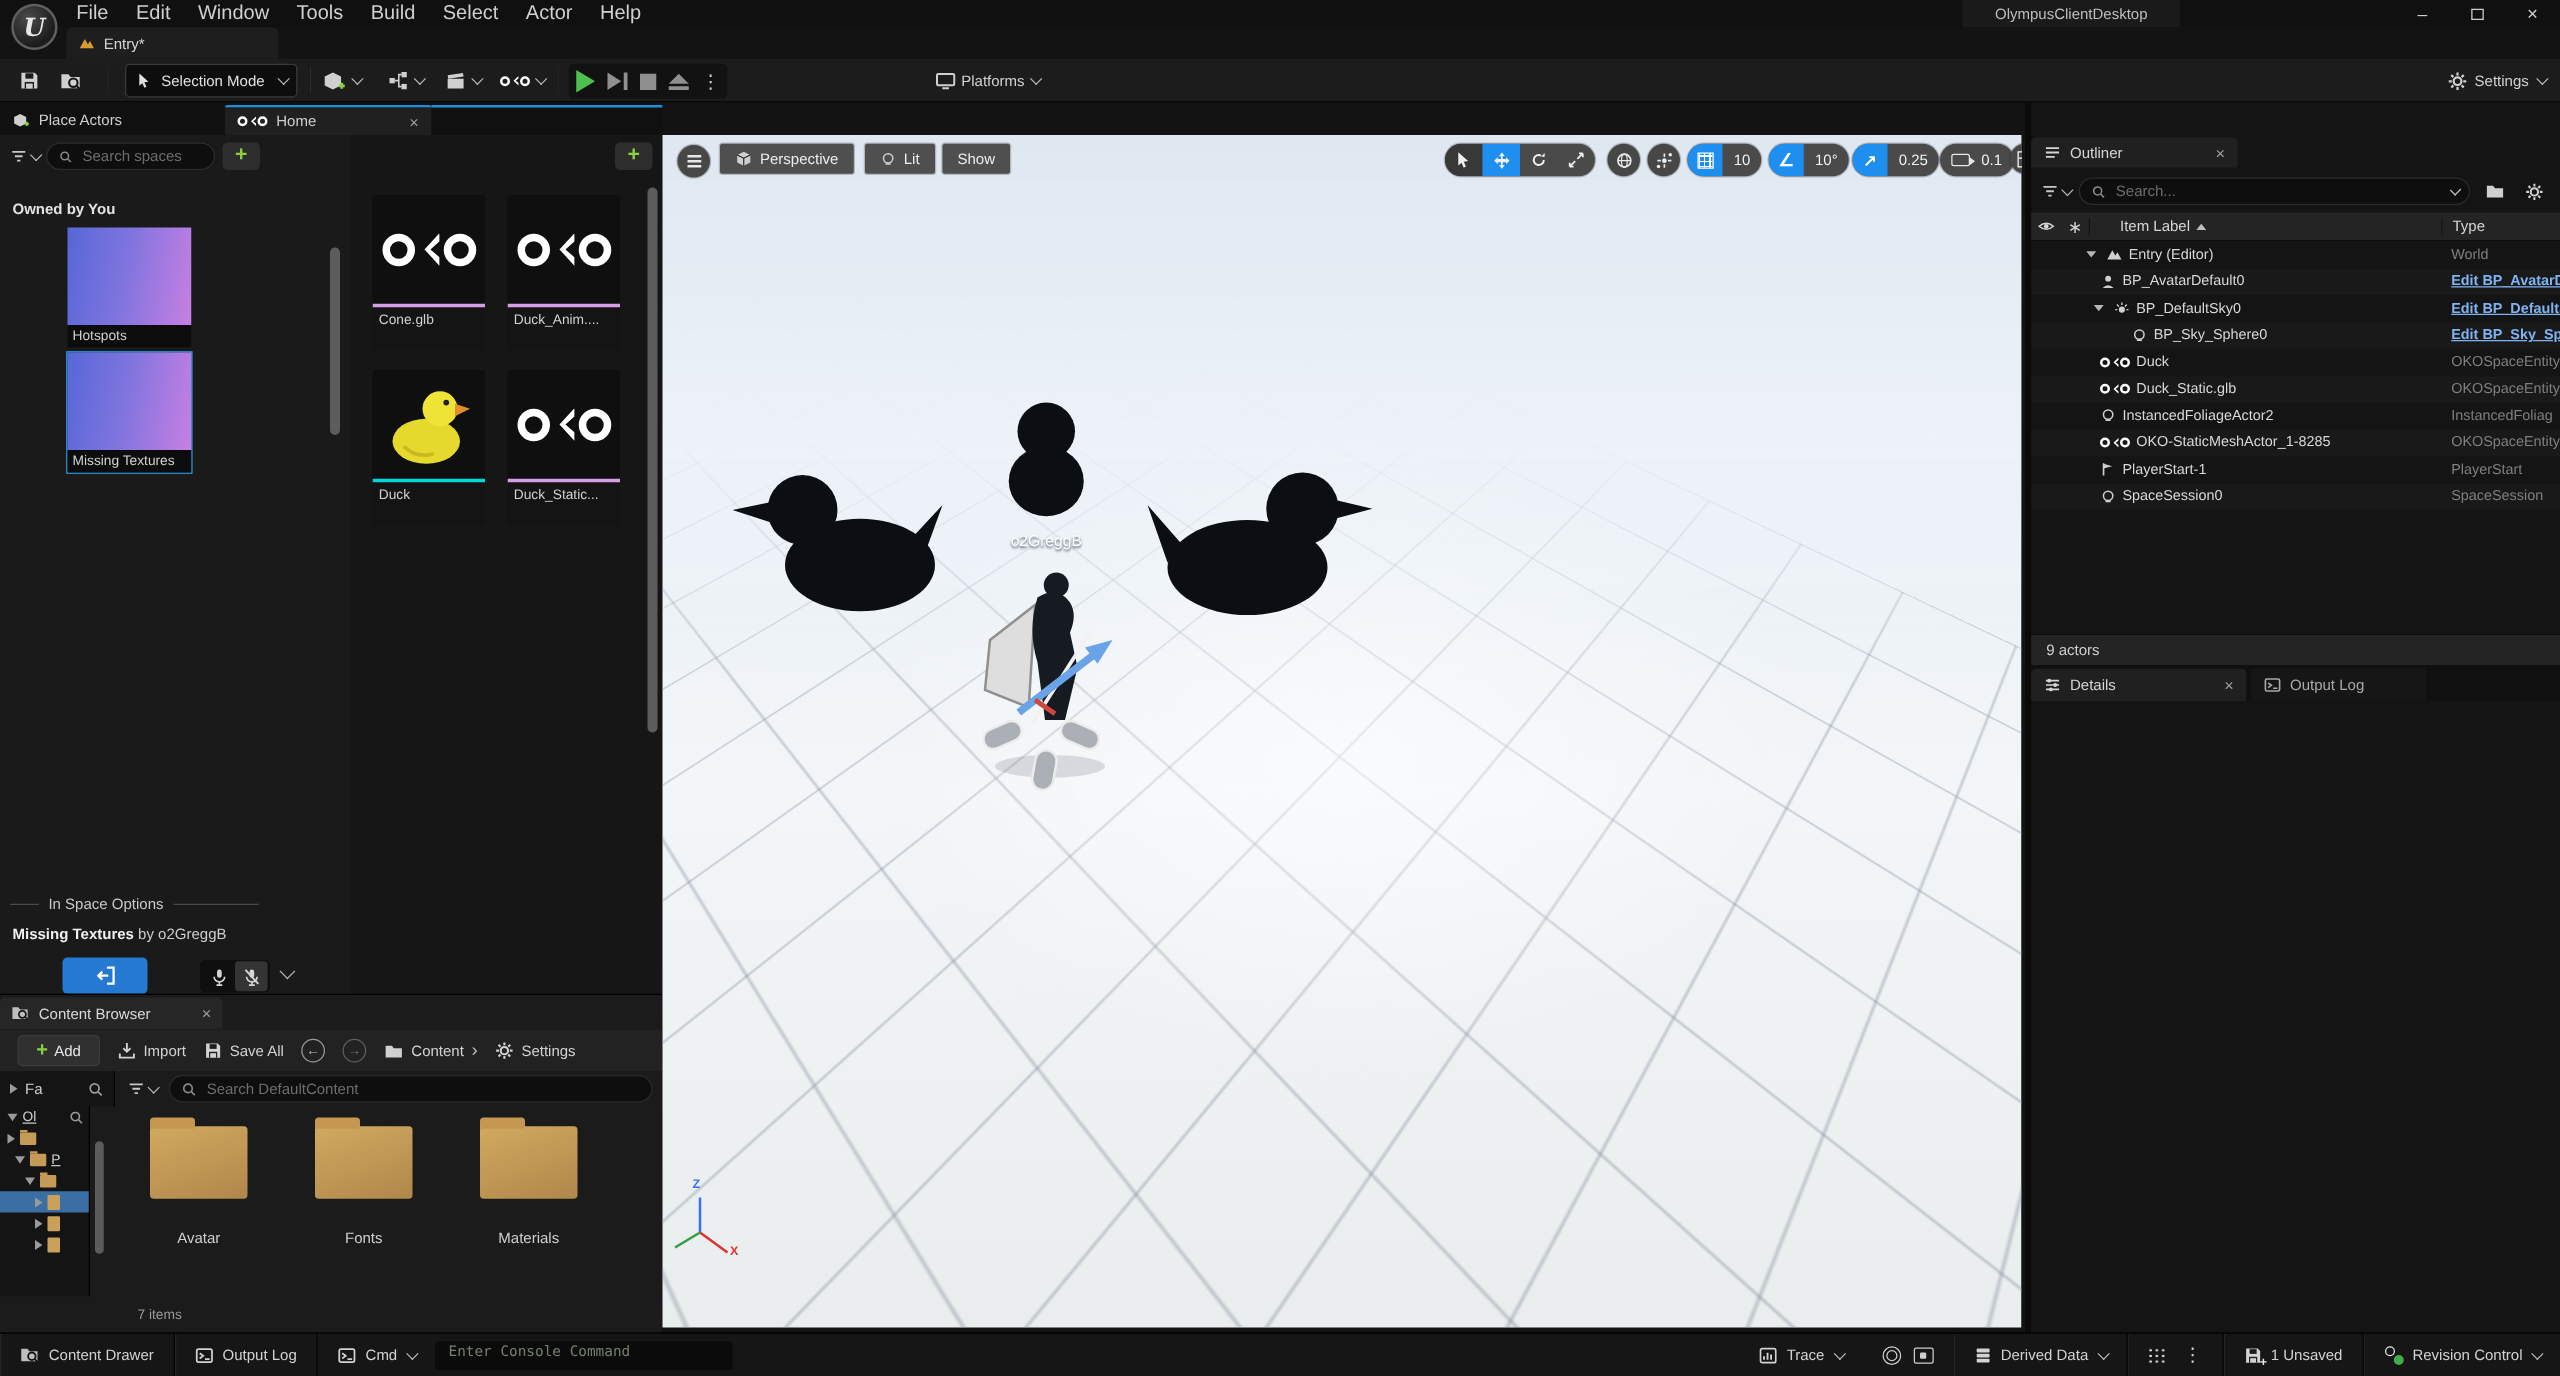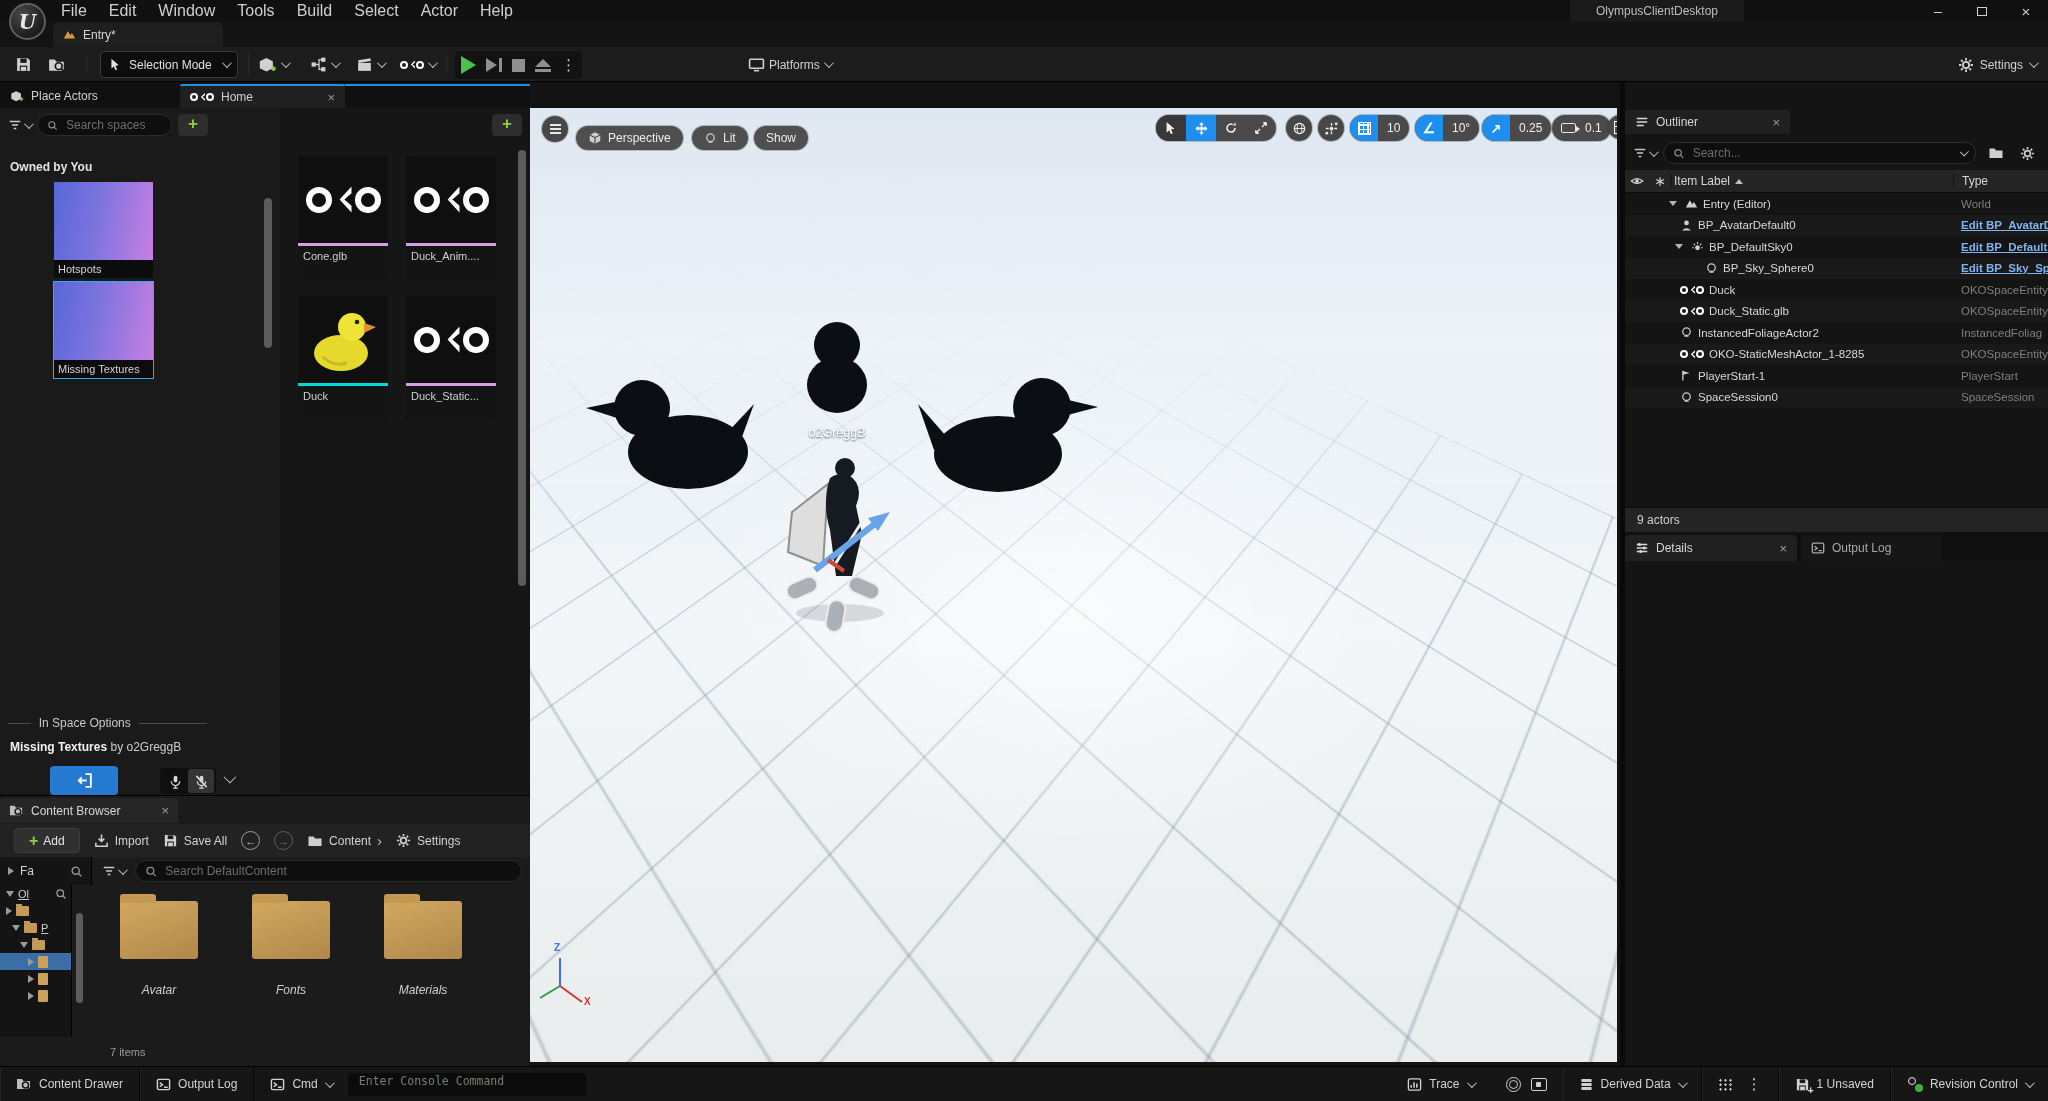--- a/index.html
+++ b/index.html
@@ -117,41 +117,41 @@
   .cb-row2{position:absolute;left:0;top:61px;width:530px;height:28px;display:flex;align-items:center;gap:10px;}
   .favbox{width:92px;height:28px;background:#141414;border-right:1px solid #000;display:flex;align-items:center;gap:6px;padding:0 8px;color:#cfcfcf;}
   .tri-r{width:0;height:0;border-left:6px solid #9a9a9a;border-top:4px solid transparent;border-bottom:4px solid transparent;}
   .tri-d{width:0;height:0;border-top:6px solid #9a9a9a;border-left:4px solid transparent;border-right:4px solid transparent;}
   .cb-tree{position:absolute;left:0;top:89px;width:72px;height:152px;background:#141414;border-right:1px solid #000;font-size:11px;text-decoration:underline;}
   .treerow{display:flex;align-items:center;gap:4px;height:17px;padding-left:6px;color:#cfcfcf;}
   .treerow.sel{background:#3a6ea5;}
   .mini-folder{width:13px;height:10px;background:#c49a56;border-radius:1px;position:relative;}
   .mini-folder::before{content:"";position:absolute;top:-2px;left:0;width:6px;height:2px;background:#c49a56;}
   .mini-doc{width:10px;height:12px;background:#c9a159;border-radius:1px;}
-  .cb-files{position:absolute;left:92px;top:89px;width:438px;height:152px;background:#1b1b1b;font-style:italic;}
+  .cb-files{position:absolute;left:92px;top:89px;width:438px;height:152px;background:#1b1b1b;}
   .bigfolder{position:absolute;top:16px;width:78px;height:58px;background:linear-gradient(160deg,#d2a95f,#b0874a);border-radius:3px;}
   .bigfolder::before{content:"";position:absolute;top:-7px;left:0;width:36px;height:9px;background:#c59851;border-radius:3px 3px 0 0;}
   .folder-lbl{position:absolute;top:98px;width:120px;text-align:center;color:#cfcfcf;}
   .cb-count{position:absolute;left:110px;bottom:8px;color:#9a9a9a;font-size:11px;}
 
   
   .viewport{position:absolute;left:530px;top:0;width:1090px;height:984px;background:#131313;}
   .vp-canvas{position:absolute;left:0;top:26px;width:1087px;height:954px;overflow:hidden;
     background:linear-gradient(180deg,#dde5f0 0%,#ebf1f7 28%,#f3f6f8 55%,#e9eded 100%);}
   .vp-grid{position:absolute;left:-55%;top:16%;width:210%;height:320%;
     background-image:linear-gradient(rgba(130,140,158,.4) 1.2px,transparent 1.2px),
                      linear-gradient(90deg,rgba(130,140,158,.4) 1.2px,transparent 1.2px);
     background-size:58px 58px;
     transform:perspective(820px) rotateX(57deg) rotateZ(41deg);transform-origin:50% 0;}
   .vp-fadetop{position:absolute;left:0;top:0;width:100%;height:46%;
     background:linear-gradient(180deg,#dfe7f1 0%,rgba(236,242,248,.96) 55%,rgba(240,244,248,0) 100%);}
   .vp-glow{position:absolute;left:15%;top:25%;width:70%;height:55%;
     background:radial-gradient(ellipse,rgba(255,255,255,.55),rgba(255,255,255,0) 70%);}
 
-  .vp-pill{position:absolute;height:24px;background:#4f4f4f;border-radius:12px;display:flex;align-items:center;gap:6px;padding:0 12px;color:#ececec;box-shadow:0 0 0 1px rgba(30,30,30,.25);margin-top:11px;}
+  .vp-pill{position:absolute;height:24px;background:#4f4f4f;border-radius:2px;display:flex;align-items:center;gap:6px;padding:0 12px;color:#ececec;box-shadow:0 0 0 1px rgba(30,30,30,.25);}
   .vp-circle{position:absolute;width:26px;height:26px;border-radius:50%;background:#474747;display:flex;align-items:center;justify-content:center;color:#ececec;box-shadow:0 0 0 1px rgba(30,30,30,.25);}
   .burger{display:flex;flex-direction:column;gap:2.5px;}
   .burger i{width:11px;height:1.8px;background:#e8e8e8;}
   .seg{width:30px;height:26px;display:flex;align-items:center;justify-content:center;color:#f0f0f0;}
   .transgroup{position:absolute;height:26px;background:#4a4a4a;border-radius:13px;display:flex;overflow:hidden;box-shadow:0 0 0 1px rgba(30,30,30,.25);}
   .seg.darkseg{background:#383838;}
   .seg.bluseg{background:#1f8fef;}
   .snap-pill{position:absolute;height:26px;background:#4a4a4a;border-radius:13px;display:flex;align-items:center;overflow:hidden;box-shadow:0 0 0 1px rgba(30,30,30,.25);color:#f2f2f2;}
   .snap-pill .ic{width:28px;height:26px;background:#1f8fef;display:flex;align-items:center;justify-content:center;}
   .snap-pill .val{padding:0 9px;}
@@ -169,21 +169,21 @@
   
   .right-dock{position:absolute;left:1620px;top:0;width:428px;height:984px;background:#141414;border-left:5px solid #0a0a0a;}
   .rtab{position:absolute;top:2px;height:24px;display:flex;align-items:center;gap:7px;padding:0 10px;color:#d6d6d6;background:#202020;border-radius:4px 4px 0 0;}
   .out-tab{left:0;width:165px;top:28px;}
   .out-search{position:absolute;left:0;top:56px;width:423px;height:30px;display:flex;align-items:center;gap:7px;padding:0 8px;}
   .sqbtn{width:25px;height:22px;display:flex;align-items:center;justify-content:center;color:#cfcfcf;}
   .out-head{position:absolute;left:0;top:88px;width:423px;height:23px;background:#242424;display:flex;align-items:center;color:#d6d6d6;border-bottom:1px solid #0c0c0c;}
   .col-eye{width:24px;display:flex;justify-content:center;}
   .col-star{width:22px;display:flex;justify-content:center;}
   .col-star::before{content:"∗";color:#cfcfcf;font-size:14px;}
-  .col-item{flex:1;padding-left:2px;display:flex;align-items:center;gap:5px;border-left:1px solid #151515;}
+  .col-item{flex:1;padding-left:24px;display:flex;align-items:center;gap:5px;border-left:1px solid #151515;}
   .col-type{width:95px;padding-left:8px;border-left:1px solid #151515;}
   .sort-tri{width:0;height:0;border-bottom:5px solid #bdbdbd;border-left:4px solid transparent;border-right:4px solid transparent;}
   .outrows{position:absolute;left:0;top:111px;width:423px;}
   .orow{height:21.5px;display:flex;align-items:center;font-size:11.5px;color:#d8d8d8;}
   .orow:nth-child(even){background:#191919;}
   .orow .olabel{flex:1;display:flex;align-items:center;gap:5px;white-space:nowrap;overflow:hidden;}
   .orow .otype{width:95px;padding-left:8px;color:#7f7f7f;white-space:nowrap;overflow:hidden;}
   .orow .otype.link{color:#7fb3f2;text-decoration:underline;font-weight:bold;}
   .exp{width:0;height:0;border-top:5px solid #b5b5b5;border-left:4px solid transparent;border-right:4px solid transparent;margin-right:3px;flex:none;}
   .ind0{padding-left:44px;} .ind1{padding-left:55px;} .ind2{padding-left:80px;}

